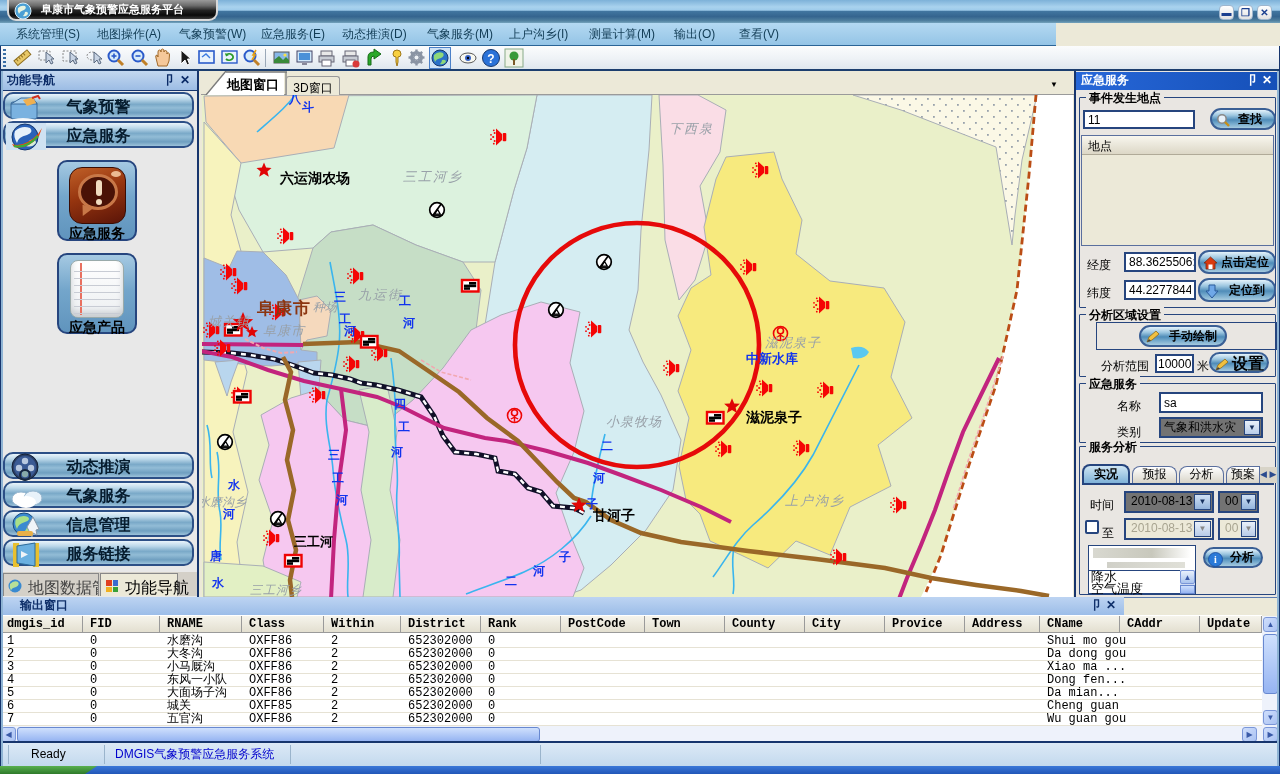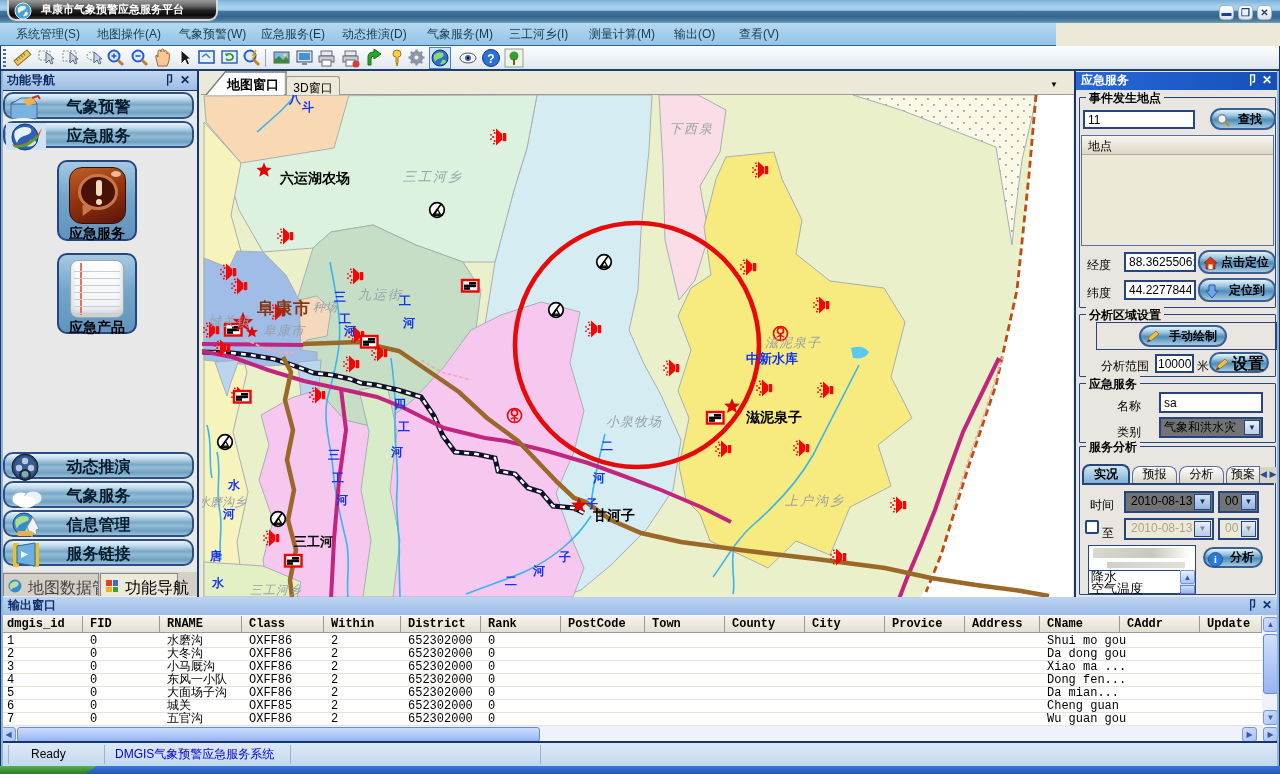--- a/index.html
+++ b/index.html
@@ -22,21 +22,21 @@
 #mtabs{left:201px;top:71px;width:873px;height:24px;background:#ece9d8;border-bottom:1px solid #9a9a9a}
 #rpanel{left:1074px;top:71px;width:206px;height:526px;background:#e9e6e2;border-left:2px solid #17356d;font-size:12px;color:#000}
 #rphead{left:1076px;top:72px;width:202px;height:18px;background:linear-gradient(90deg,#2767d8,#1550b8);color:#fff;font-weight:bold;line-height:17px;padding-left:5px}
 .grp{position:absolute;border:1px solid #26457e;border-radius:1px}
 .grplbl{position:absolute;top:-8px;left:6px;background:#e9e6e2;padding:0 3px;font-weight:bold}
 .inp{position:absolute;background:#fff;border:2px solid #26457e;font-size:12px;padding:1px 3px;font-family:"Liberation Sans",sans-serif}
 .pill{position:absolute;border-radius:11px;border:2px solid #3a5f95;background:linear-gradient(180deg,#e4f2fa 0%,#9cc6e0 30%,#4f8cb8 55%,#74a9cc 75%,#a5cadf 100%);color:#000;font-weight:bold;text-align:center}
 .combo{position:absolute;background:#737373;border:2px solid #26457e}
 .combo .arr{position:absolute;right:1px;top:1px;bottom:1px;width:16px;background:linear-gradient(180deg,#e8f0fa,#b8cce8);border:1px solid #26457e;text-align:center;font-size:8px;line-height:14px;color:#16305e}
 #outwin{left:0;top:597px;width:1280px;height:144px;background:#ece9d8;border-top:1px solid #5a7ab0}
-#outhead{left:0;top:597px;width:1280px;height:18px;background:linear-gradient(180deg,#bdd4f2,#9cbde8);color:#10306a;font-weight:bold;line-height:17px;padding-left:8px}
+#outhead{left:0;top:597px;width:1124px;height:18px;background:linear-gradient(180deg,#bdd4f2,#9cbde8);color:#10306a;font-weight:bold;line-height:17px;padding-left:20px}
 .th{position:absolute;font-family:"Liberation Mono",monospace;top:0;height:17px;background:linear-gradient(180deg,#f6f4ec,#e3dfd0);border-right:1px solid #9a9a9a;border-bottom:1px solid #9a9a9a;font-weight:bold;padding:1px 0 0 7px;color:#000}
 .tr{position:absolute;left:0;width:1262px;height:13px;border-bottom:1px solid #e6e2d4}
 .td{position:absolute;font-family:"Liberation Mono",monospace;top:0;height:13px;padding-left:7px;line-height:13px;white-space:nowrap}
 .sb{position:absolute;background:#eef2fb}
 .sbtn{position:absolute;width:15px;height:15px;background:linear-gradient(135deg,#cfdefc,#aac2f2);border:1px solid #7a96d8;border-radius:3px;color:#3a5aa8;font-size:8px;text-align:center;line-height:14px}
 .sthumb{position:absolute;background:linear-gradient(180deg,#cfe0fd,#96b4f2);border:1px solid #6888d0;border-radius:3px}
 #statusbar{left:0;top:741px;width:1280px;height:25px;background:linear-gradient(180deg,#dce9f6,#c3d9ee);border-top:2px solid #17356d;line-height:23px}
 #taskbar{left:0;top:766px;width:1280px;height:8px;background:linear-gradient(180deg,#3a77d8,#2257b8)}
 #startbtn{left:0;top:766px;width:97px;height:8px;background:linear-gradient(180deg,#59b04f,#2e7a2a);clip-path:polygon(0 0,97px 0,85px 8px,0 8px)}
 </style></head>
@@ -50,21 +50,21 @@
 <div class="abs winbtn" style="left:1219px">▬</div>
 <div class="abs winbtn" style="left:1238px">❐</div>
 <div class="abs winbtn" style="left:1257px">✕</div>
 <div class="abs" id="menubar">
 <span style="left:16px">系统管理(S)</span>
     <span style="left:97px">地图操作(A)</span>
     <span style="left:179px">气象预警(W)</span>
     <span style="left:261px">应急服务(E)</span>
     <span style="left:342px">动态推演(D)</span>
     <span style="left:427px">气象服务(M)</span>
-    <span style="left:509px">三工河乡(I)</span>
+    <span style="left:509px">上户沟乡(I)</span>
     <span style="left:589px">测量计算(M)</span>
     <span style="left:674px">输出(O)</span>
     <span style="left:739px">查看(V)</span>
 </div>
 <div class="abs" id="toolbar"></div>
 <div class="abs" style="left:3px;top:49px;width:3px;height:18px;background:repeating-linear-gradient(180deg,#3a6ea5 0,#3a6ea5 2px,transparent 2px,transparent 4px)"></div>
 <svg class="tbi" style="left:12px" width="20" height="20">
     <g transform="rotate(-40 10 10)">
       <rect x="2" y="7" width="17" height="6" fill="#e8c868" stroke="#907020" stroke-width="1"></rect>
       <line x1="5" y1="7" x2="5" y2="10" stroke="#907020"></line>

